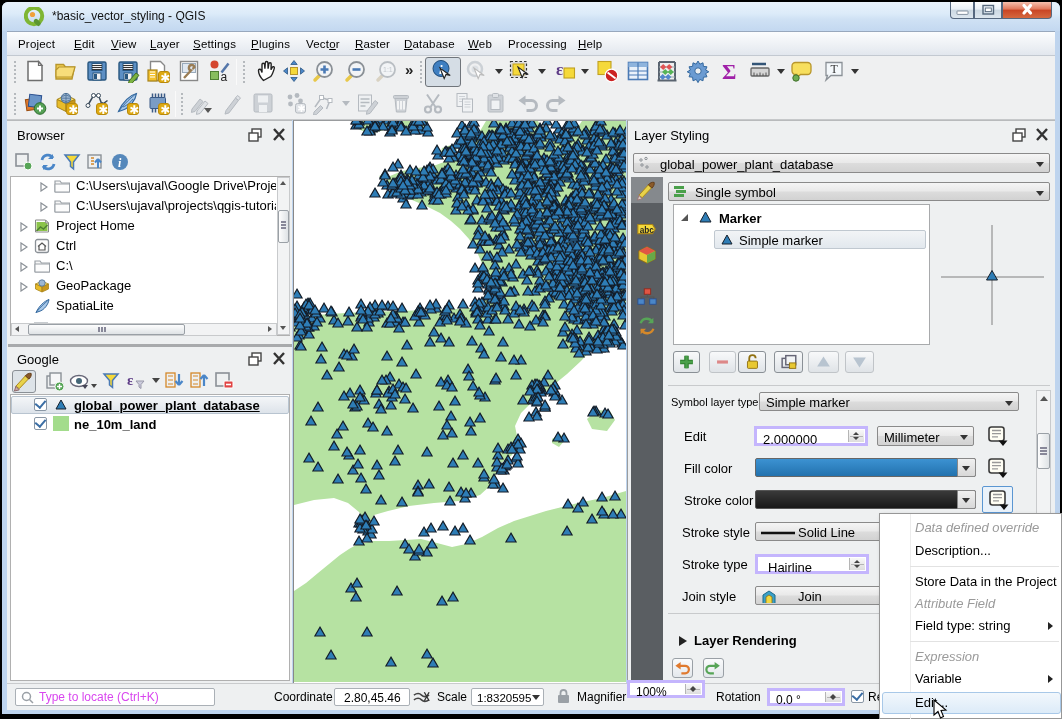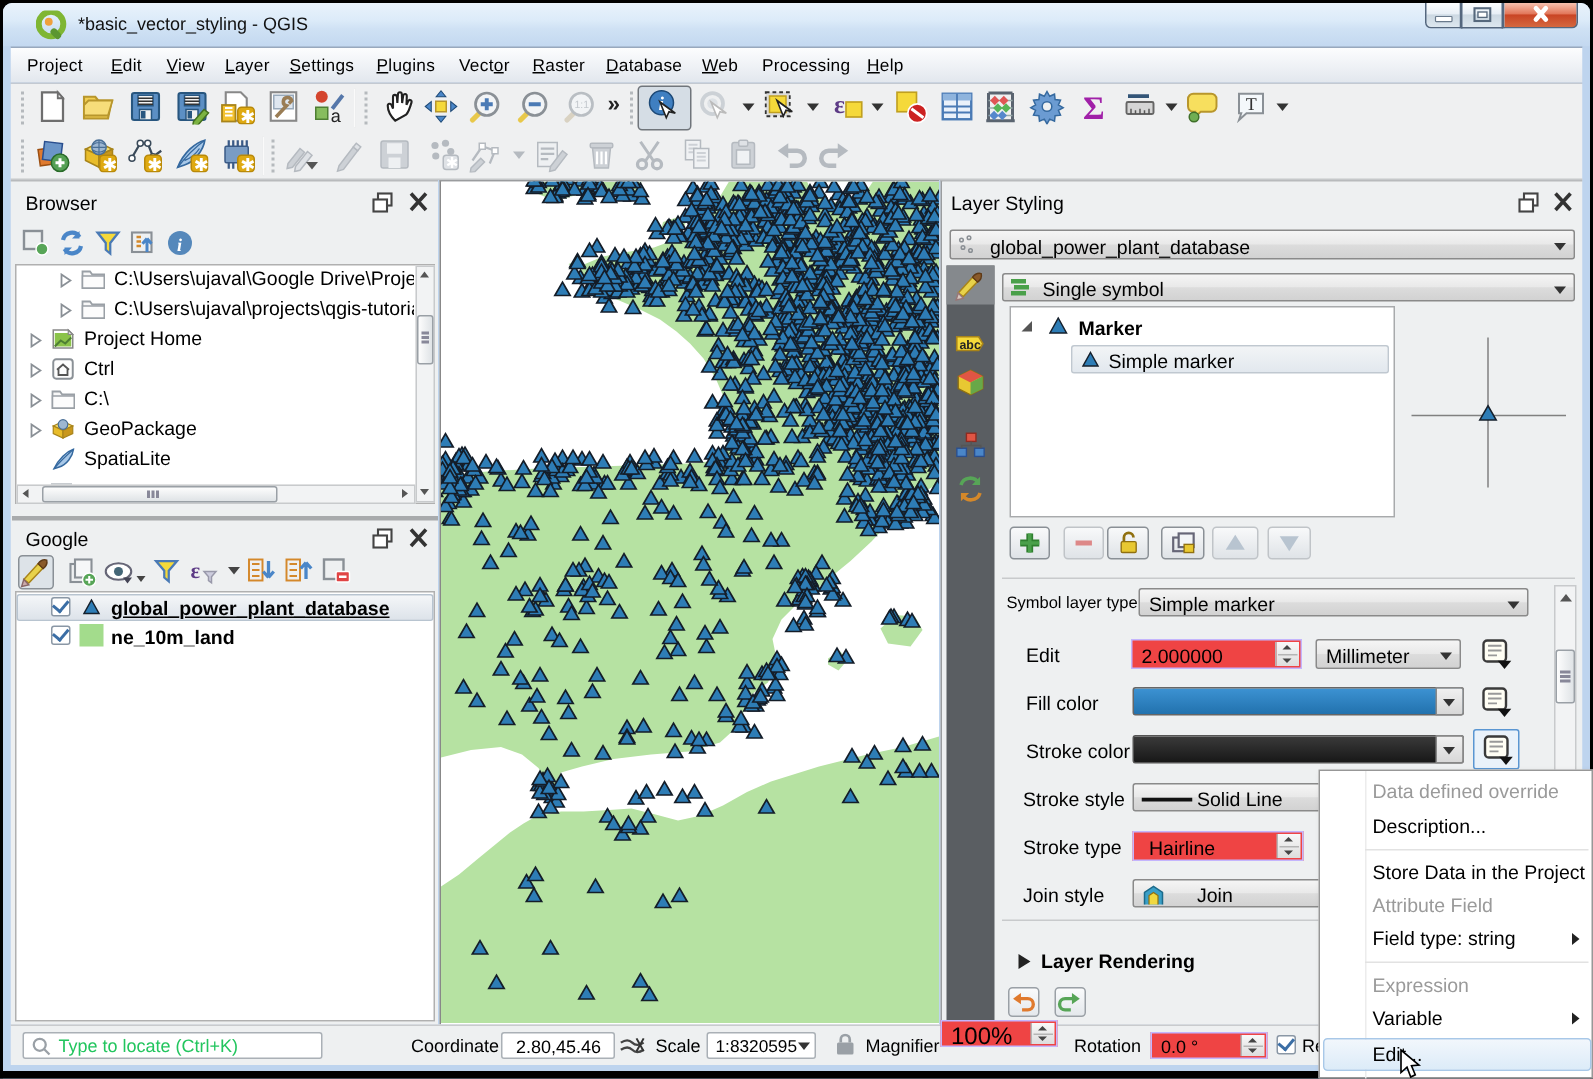--- a/index.html
+++ b/index.html
@@ -18,31 +18,31 @@
 .icon{position:absolute;width:24px;height:24px}
 .icon svg{width:24px;height:24px}
 .grip{position:absolute;width:3px;height:22px;border-left:2px dotted #b5b9bd}
 .vsep{position:absolute;width:1px;height:26px;background:#d4d6d8;border-right:1px solid #fafafa}
 .dock{position:absolute;background:#eef0f1}
 .paneltitle{position:absolute;font-size:13px;color:#000}
 .treebox{position:absolute;background:#fff;border:1px solid #b0b0b0}
 .row{position:absolute;font-size:13px;white-space:nowrap}
 .combo{position:absolute;background:linear-gradient(#f5f5f5,#e9e9e9 48%,#dcdcdc 52%,#d2d2d2);border:1px solid #8a8a8a;border-radius:2px;font-size:13px}
 .combo .arr{position:absolute;right:5px;top:45%;width:0;height:0;border-left:4px solid transparent;border-right:4px solid transparent;border-top:5px solid #333}
-.spin{position:absolute;background:#ef4444;border:1px solid #c4b5fd;font-size:13px}
+.spin{position:absolute;background:#ffffff;border:3px solid #c4b5fd;font-size:13px}
 .spinbtns{position:absolute;right:1px;top:1px;bottom:1px;width:16px;background:linear-gradient(#f8f8f8,#ddd);border-left:1px solid #b5b5b5}
 .spinbtns:before{content:"";position:absolute;left:4px;top:2px;border-left:3.5px solid transparent;border-right:3.5px solid transparent;border-bottom:3.5px solid #444}
 .spinbtns:after{content:"";position:absolute;left:4px;bottom:2px;border-left:3.5px solid transparent;border-right:3.5px solid transparent;border-top:3.5px solid #444}
 .spinbtns i{position:absolute;left:1px;right:1px;top:50%;height:1px;background:#b5b5b5}
 .lbl{position:absolute;font-size:13px;white-space:nowrap}
 .statusbar{position:absolute;left:7px;top:683px;width:1048px;height:27px;background:#eef0f1;border-top:1px solid #c9cbcd;font-size:12px}
 .sb-lbl{position:absolute;top:7px;font-size:12px}
 .cm{position:absolute;left:879px;top:513px;width:183px;height:206px;background:#fff;border:1px solid #979797;box-shadow:2px 2px 4px rgba(0,0,0,.25);z-index:50}
 .cm .it{position:absolute;left:35px;font-size:13px;white-space:nowrap}
-.cm .hd{color:#9a9a9a;}
+.cm .hd{color:#9a9a9a;font-style:italic}
 .cm .sep{position:absolute;left:30px;right:2px;height:1px;background:#e2e2e2}
 .cm .subarr{position:absolute;right:8px;width:0;height:0;border-top:4px solid transparent;border-bottom:4px solid transparent;border-left:5px solid #222}
 .scroll{position:absolute;background:#f2f3f4;border:1px solid #c8cacc}
 .thumb{position:absolute;background:linear-gradient(90deg,#fdfdfd,#dfe3e6);border:1px solid #9aa0a6;border-radius:2px}
 .thumbh{position:absolute;background:linear-gradient(#fdfdfd,#dfe3e6);border:1px solid #9aa0a6;border-radius:2px}
 .chk{position:absolute;width:13px;height:13px;background:#fff;border:1px solid #8a97a5;border-radius:2px}
 .chk:after{content:"";position:absolute;left:2px;top:-1px;width:5px;height:8px;border:solid #3b6ea5;border-width:0 2px 2px 0;transform:rotate(40deg)}
 </style></head><body>
 
 <div class="frame"></div>
@@ -2481,40 +2481,40 @@
 <div class="abs" style="left:1040px;top:396px;width:0;height:0;border-left:4px solid transparent;border-right:4px solid transparent;border-bottom:5px solid #555"></div>
 <div class="abs" style="left:1040px;top:671px;width:0;height:0;border-left:4px solid transparent;border-right:4px solid transparent;border-top:5px solid #555"></div>
 <div class="thumb" style="left:1037px;top:433px;width:13px;height:36px"></div>
 <div class="abs" style="left:1040px;top:447px;width:7px;height:1.5px;background:#889;box-shadow:0 3px #889,0 6px #889"></div>
 <div class="statusbar"></div>
 <div class="abs" style="left:15px;top:688px;width:200px;height:18px;background:#fff;border:1px solid #aab0b6;border-radius:2px"></div>
 <svg class="abs" style="left:21px;top:691px" width="13" height="13">
     <circle cx="5.5" cy="5.5" r="4" fill="none" stroke="#9aa0a6" stroke-width="1.5"></circle>
     <path d="M8.5 8.5 l3.5 3.5" stroke="#9aa0a6" stroke-width="1.5"></path>
   </svg>
-<div class="sb-lbl" style="left:39px;top:690px;color:#22c55e">Type to locate (Ctrl+K)</div>
+<div class="sb-lbl" style="left:39px;top:690px;color:#d946ef">Type to locate (Ctrl+K)</div>
 <div class="sb-lbl" style="left:274px;top:690px">Coordinate</div>
 <div class="abs" style="left:334px;top:688px;width:76px;height:18px;background:#fff;border:1px solid #aab0b6;border-radius:2px">
     <span style="position:absolute;left:9px;top:2px">2.80,45.46</span>
   </div>
 <svg class="abs" style="left:412px;top:689px" width="19" height="16" viewBox="0 0 20 14">
     <path d="M2 5 c3-2 6-2 8 0 c2 2 5 2 8 0 M2 10 c3-2 6-2 8 0 c2 2 5 2 8 0" fill="none" stroke="#444" stroke-width="1.6"></path>
     <path d="M13 2 l5 9 M18 2 l-5 9" stroke="#333" stroke-width="1.4"></path>
   </svg>
 <div class="sb-lbl" style="left:437px;top:690px">Scale</div>
 <div class="abs" style="left:471px;top:688px;width:73px;height:18px;background:#fff;border:1px solid #aab0b6;border-radius:2px">
     <span style="position:absolute;left:5px;top:3px;font-size:11.5px">1:8320595</span>
   </div>
 <div class="abs" style="left:532px;top:695px;width:0;height:0;border-left:4px solid transparent;border-right:4px solid transparent;border-top:5px solid #333"></div>
 <svg class="abs" style="left:557px;top:689px" width="14" height="15">
     <rect x="1" y="6" width="11" height="8" rx="1" fill="#9aa0a6"></rect>
     <path d="M3.5 6 v-2 a3 3 0 0 1 6 0 v2" fill="none" stroke="#9aa0a6" stroke-width="1.8"></path>
   </svg>
 <div class="sb-lbl" style="left:577px;top:690px">Magnifier</div>
-<div class="spin" style="left:627px;top:680px;width:78px;height:18px;font-size:16px">
+<div class="spin" style="left:627px;top:680px;width:78px;height:18px;font-size:12px">
     <span style="position:absolute;left:6px;top:2px">100%</span>
     <span class="spinbtns">
       <i></i>
     </span>
   </div>
 <div class="sb-lbl" style="left:716px;top:690px">Rotation</div>
 <div class="spin" style="left:767px;top:688px;width:78px;height:18px;font-size:12px">
     <span style="position:absolute;left:6px;top:2px">0.0 °</span>
     <span class="spinbtns">
       <i></i>

